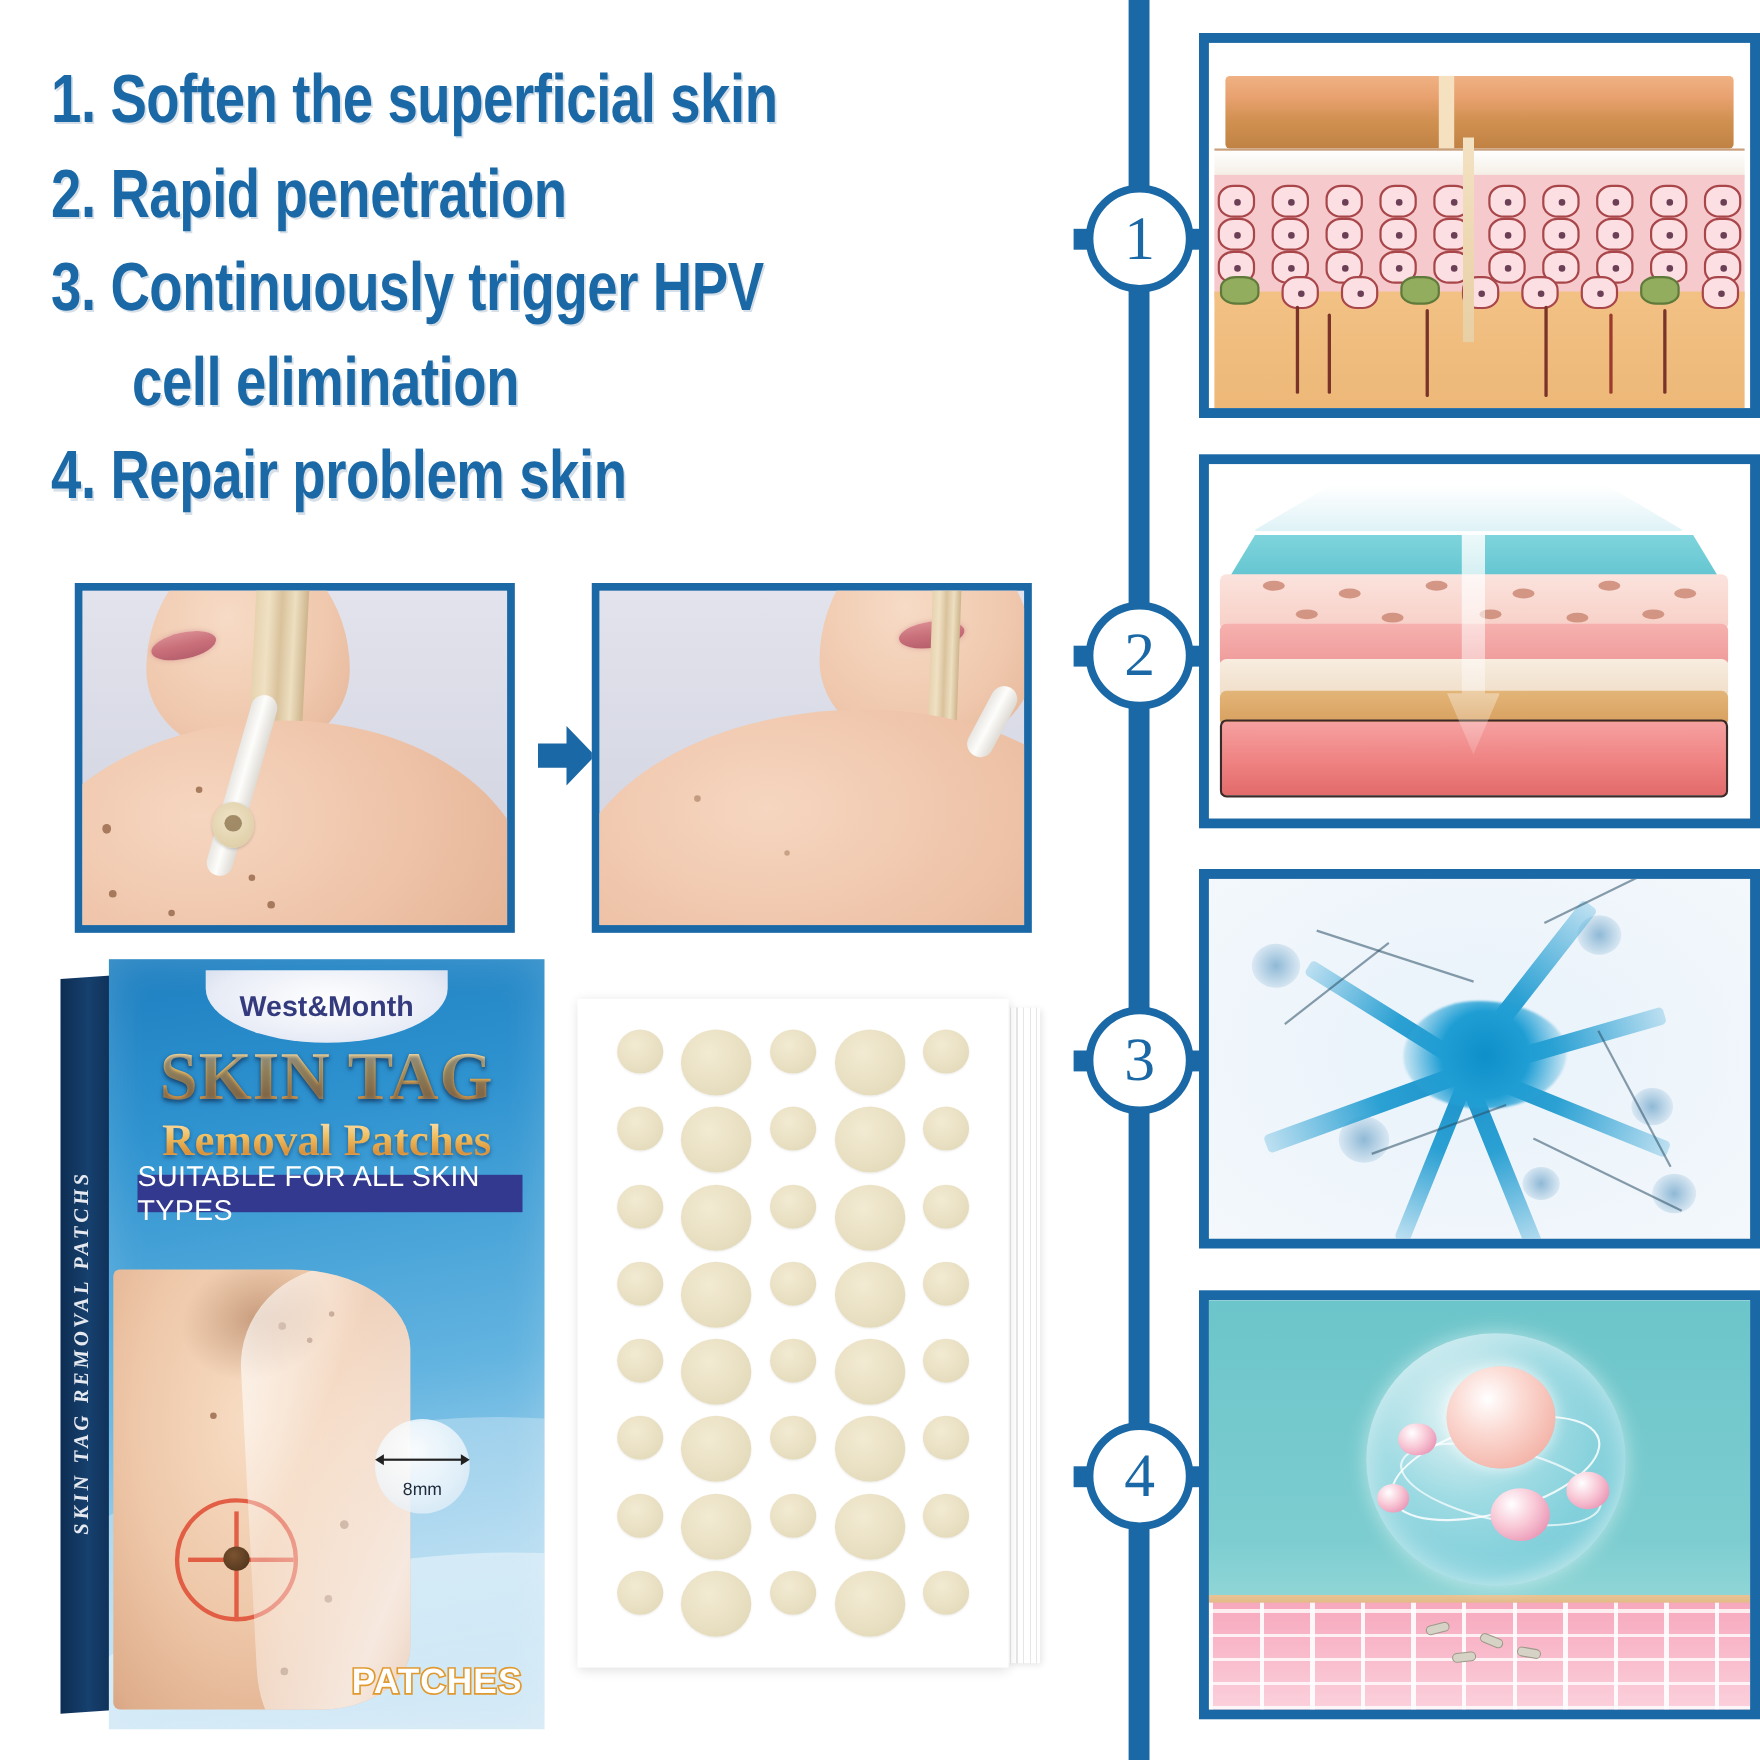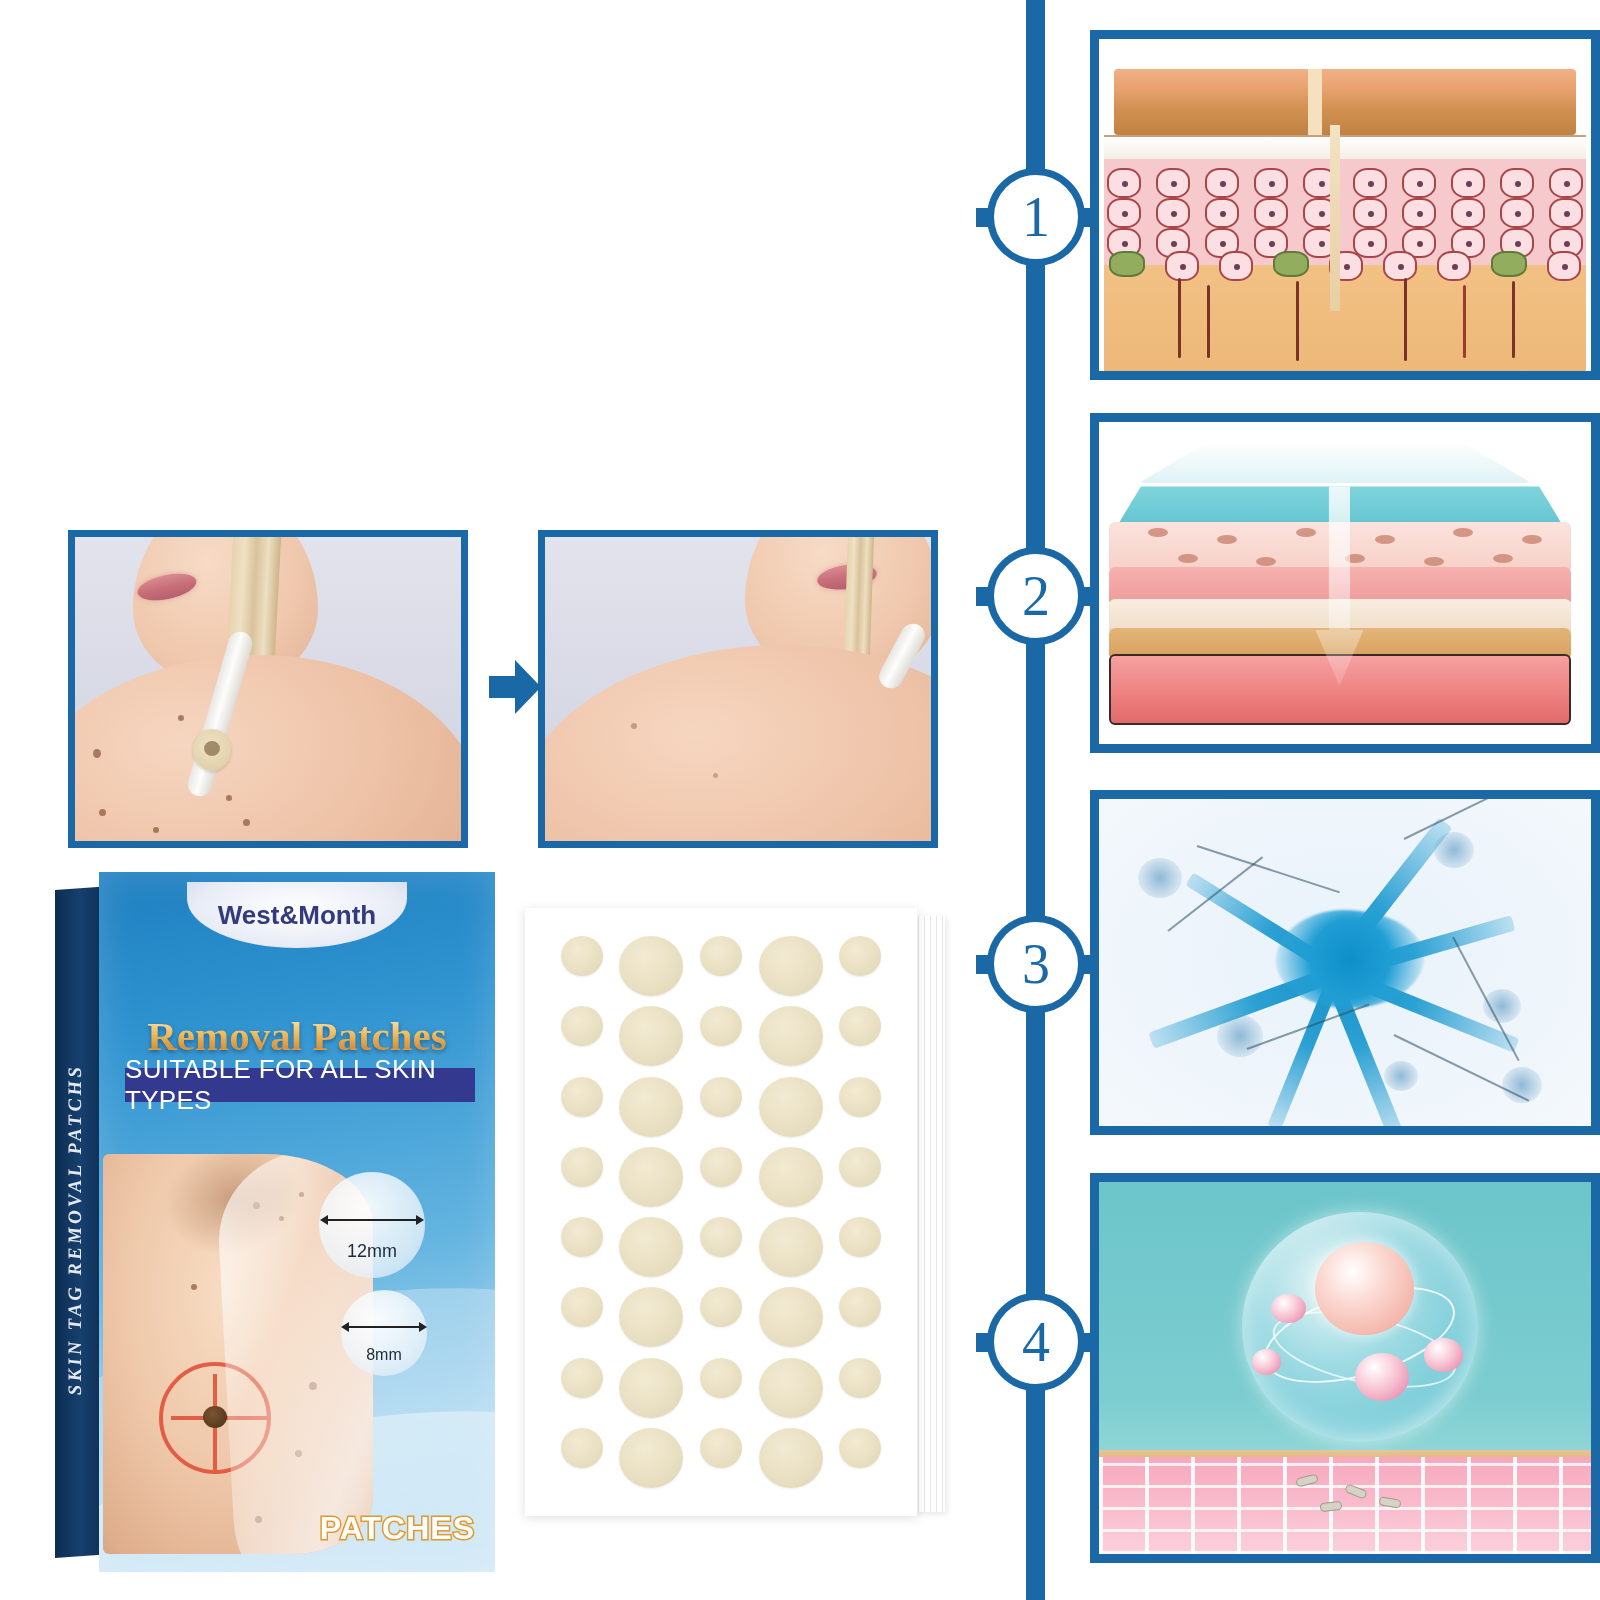--- a/index.html
+++ b/index.html
@@ -325,20 +325,27 @@
   .p4 .surface { position:absolute; left:0; top:72%; width:100%; height:6%;
     background:linear-gradient(180deg,#e8c394,#d9a96f); }
   .p4 .germ { position:absolute; width:22px; height:9px; border-radius:6px;
     background:#d6d3c6; border:1px solid #9e9a8a; }
 </style>
 </head>
 <body>
 
 <div id="root">
 
+  <div class="benefit-list">
+    <div class="benefit-line">1. Soften the superficial skin</div>
+    <div class="benefit-line">2. Rapid penetration</div>
+    <div class="benefit-line">3. Continuously trigger HPV</div>
+    <div class="benefit-line indent">cell elimination</div>
+    <div class="benefit-line">4. Repair problem skin</div>
+  </div>
 
   <div class="ba-wrap">
 
     <div class="ba-frame left">
       <div class="ba-inner">
         <div class="bg-wall"></div>
         <div class="chin"></div>
         <div class="lips"></div>
         <div class="hair"></div>
         <div class="skin"></div>
@@ -380,42 +387,39 @@
     </div>
 
     <div class="box-face">
       <div class="swoosh1"></div>
       <div class="swoosh2"></div>
 
       <div class="brand-banner">
         <div class="brand-text">West&amp;Month</div>
       </div>
 
+      <div class="box-title">SKIN TAG</div>
       <div class="box-sub">Removal Patches</div>
 
       <div class="bar navy">SUITABLE FOR ALL SKIN TYPES</div>
 
       <div class="person-photo">
         <div class="neck-shadow"></div>
         <div class="mole" style="left:150px;top:48px;width:7px;height:7px;"></div>
         <div class="mole" style="left:176px;top:62px;width:5px;height:5px;"></div>
         <div class="mole" style="left:196px;top:38px;width:5px;height:5px;"></div>
         <div class="mole" style="left:88px;top:130px;width:6px;height:6px;"></div>
         <div class="mole" style="left:206px;top:228px;width:8px;height:8px;"></div>
         <div class="mole" style="left:192px;top:296px;width:7px;height:7px;"></div>
         <div class="mole" style="left:152px;top:362px;width:7px;height:7px;"></div>
         <div class="target-ring"></div>
         <div class="target-dot"></div>
         <div class="peel-film"></div>
       </div>
 
-      <div class="size-circle big">
-        <div class="size-arrow"></div>
-        <div class="size-label">12mm</div>
-      </div>
       <div class="size-circle small">
         <div class="size-arrow"></div>
         <div class="size-label">8mm</div>
       </div>
 
       <div class="count-word">PATCHES</div>
     </div>
   </div>
 
   <div class="sheet-wrap">

